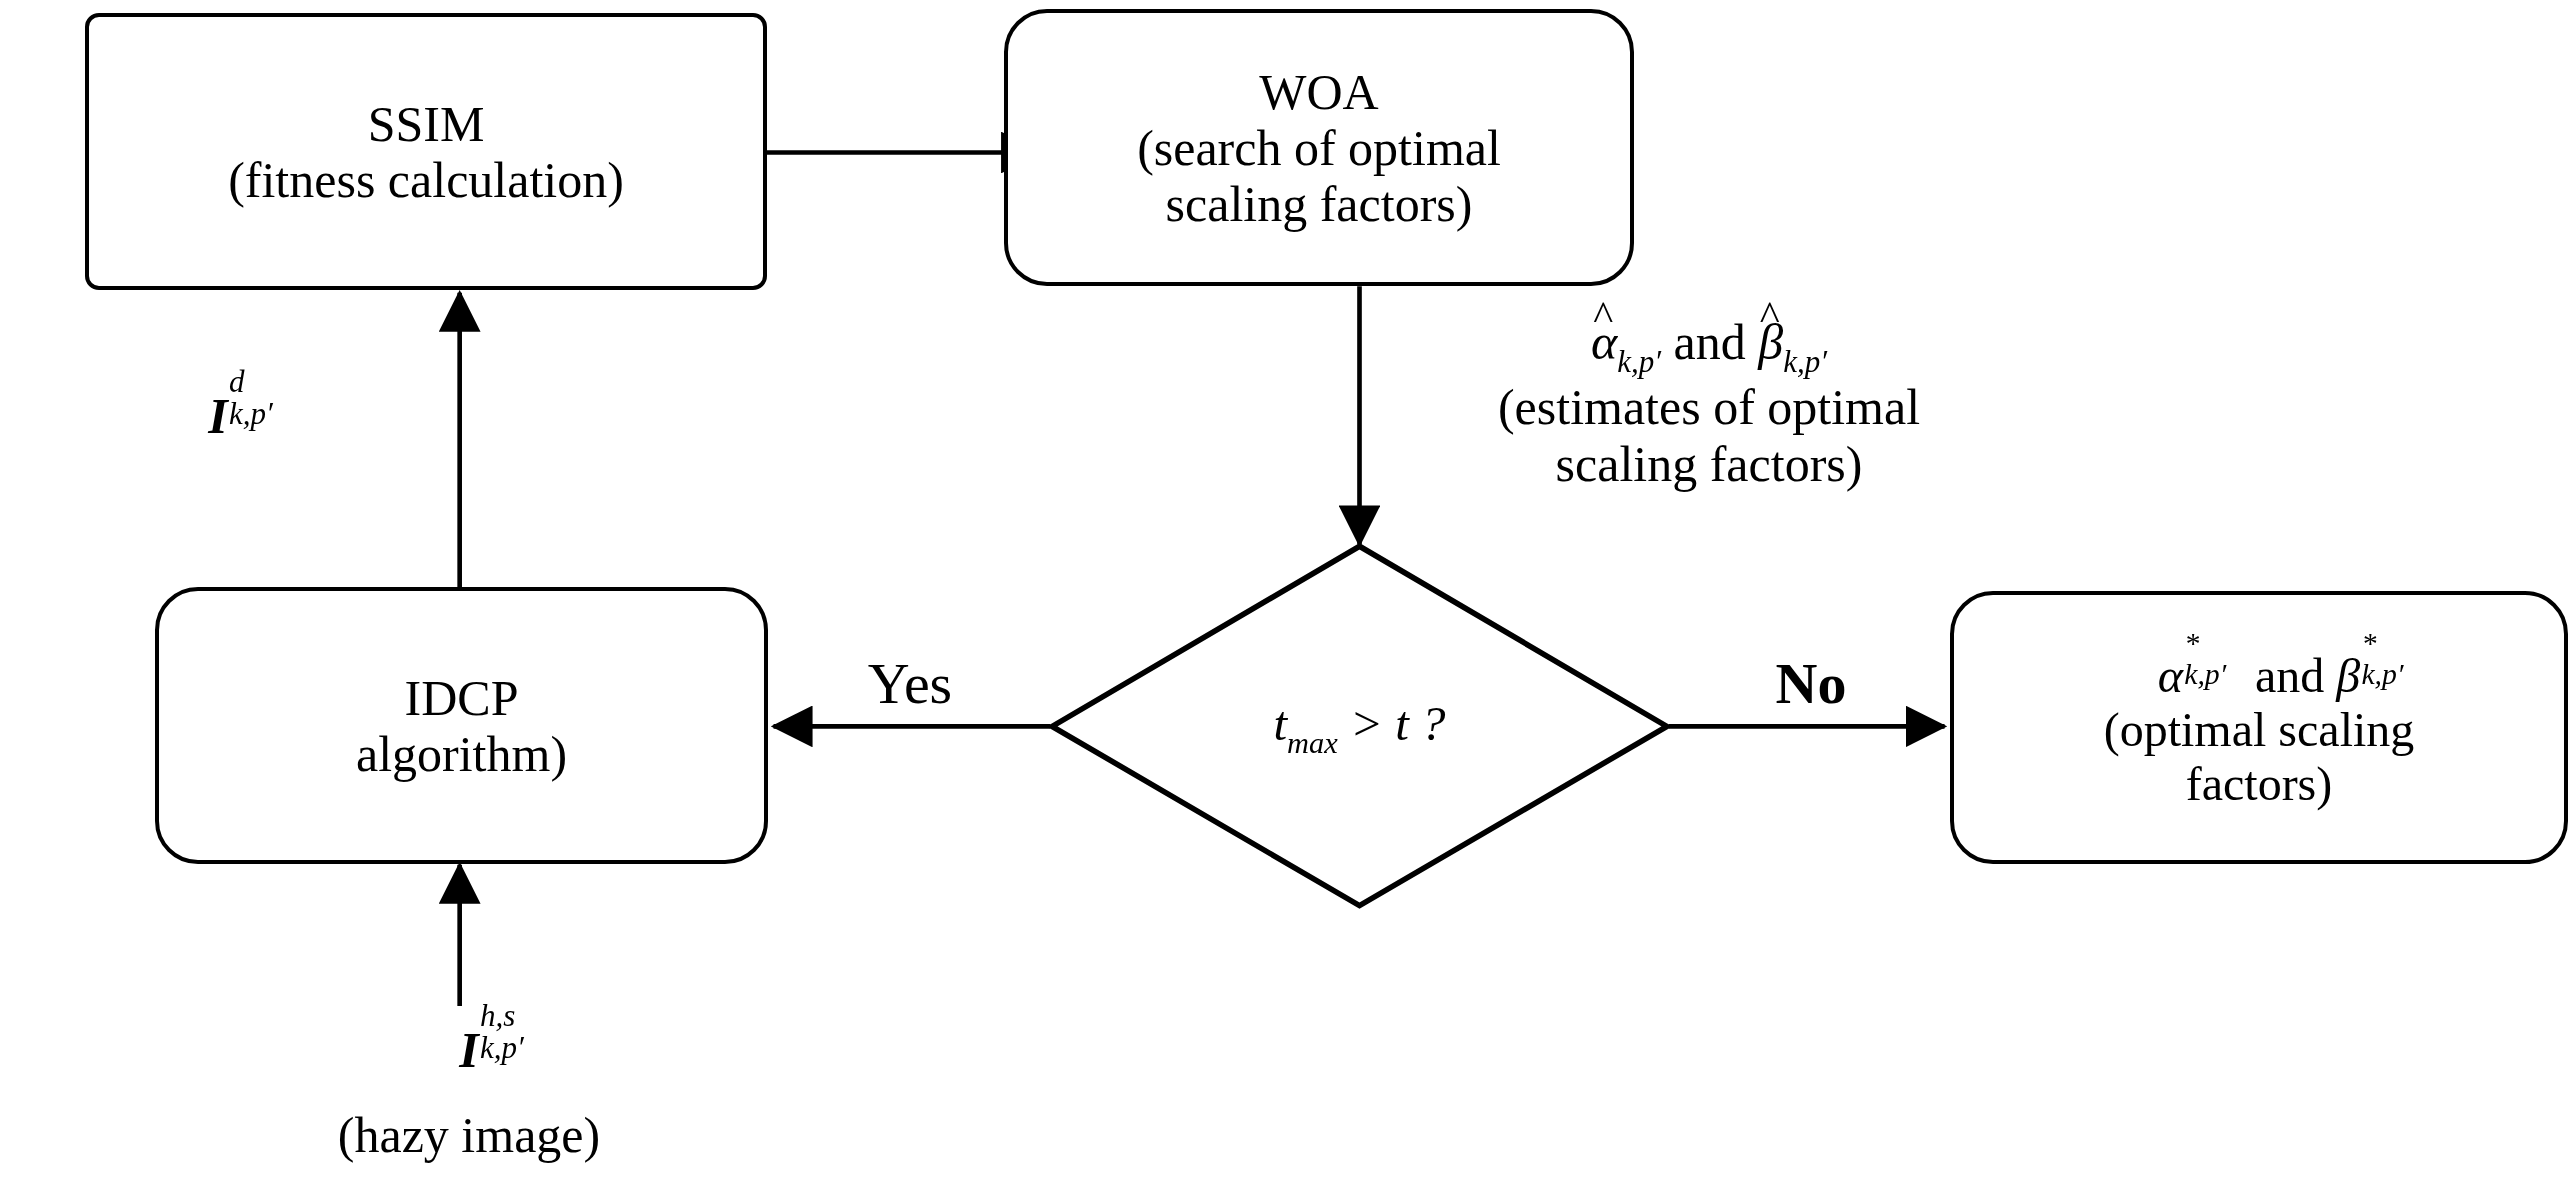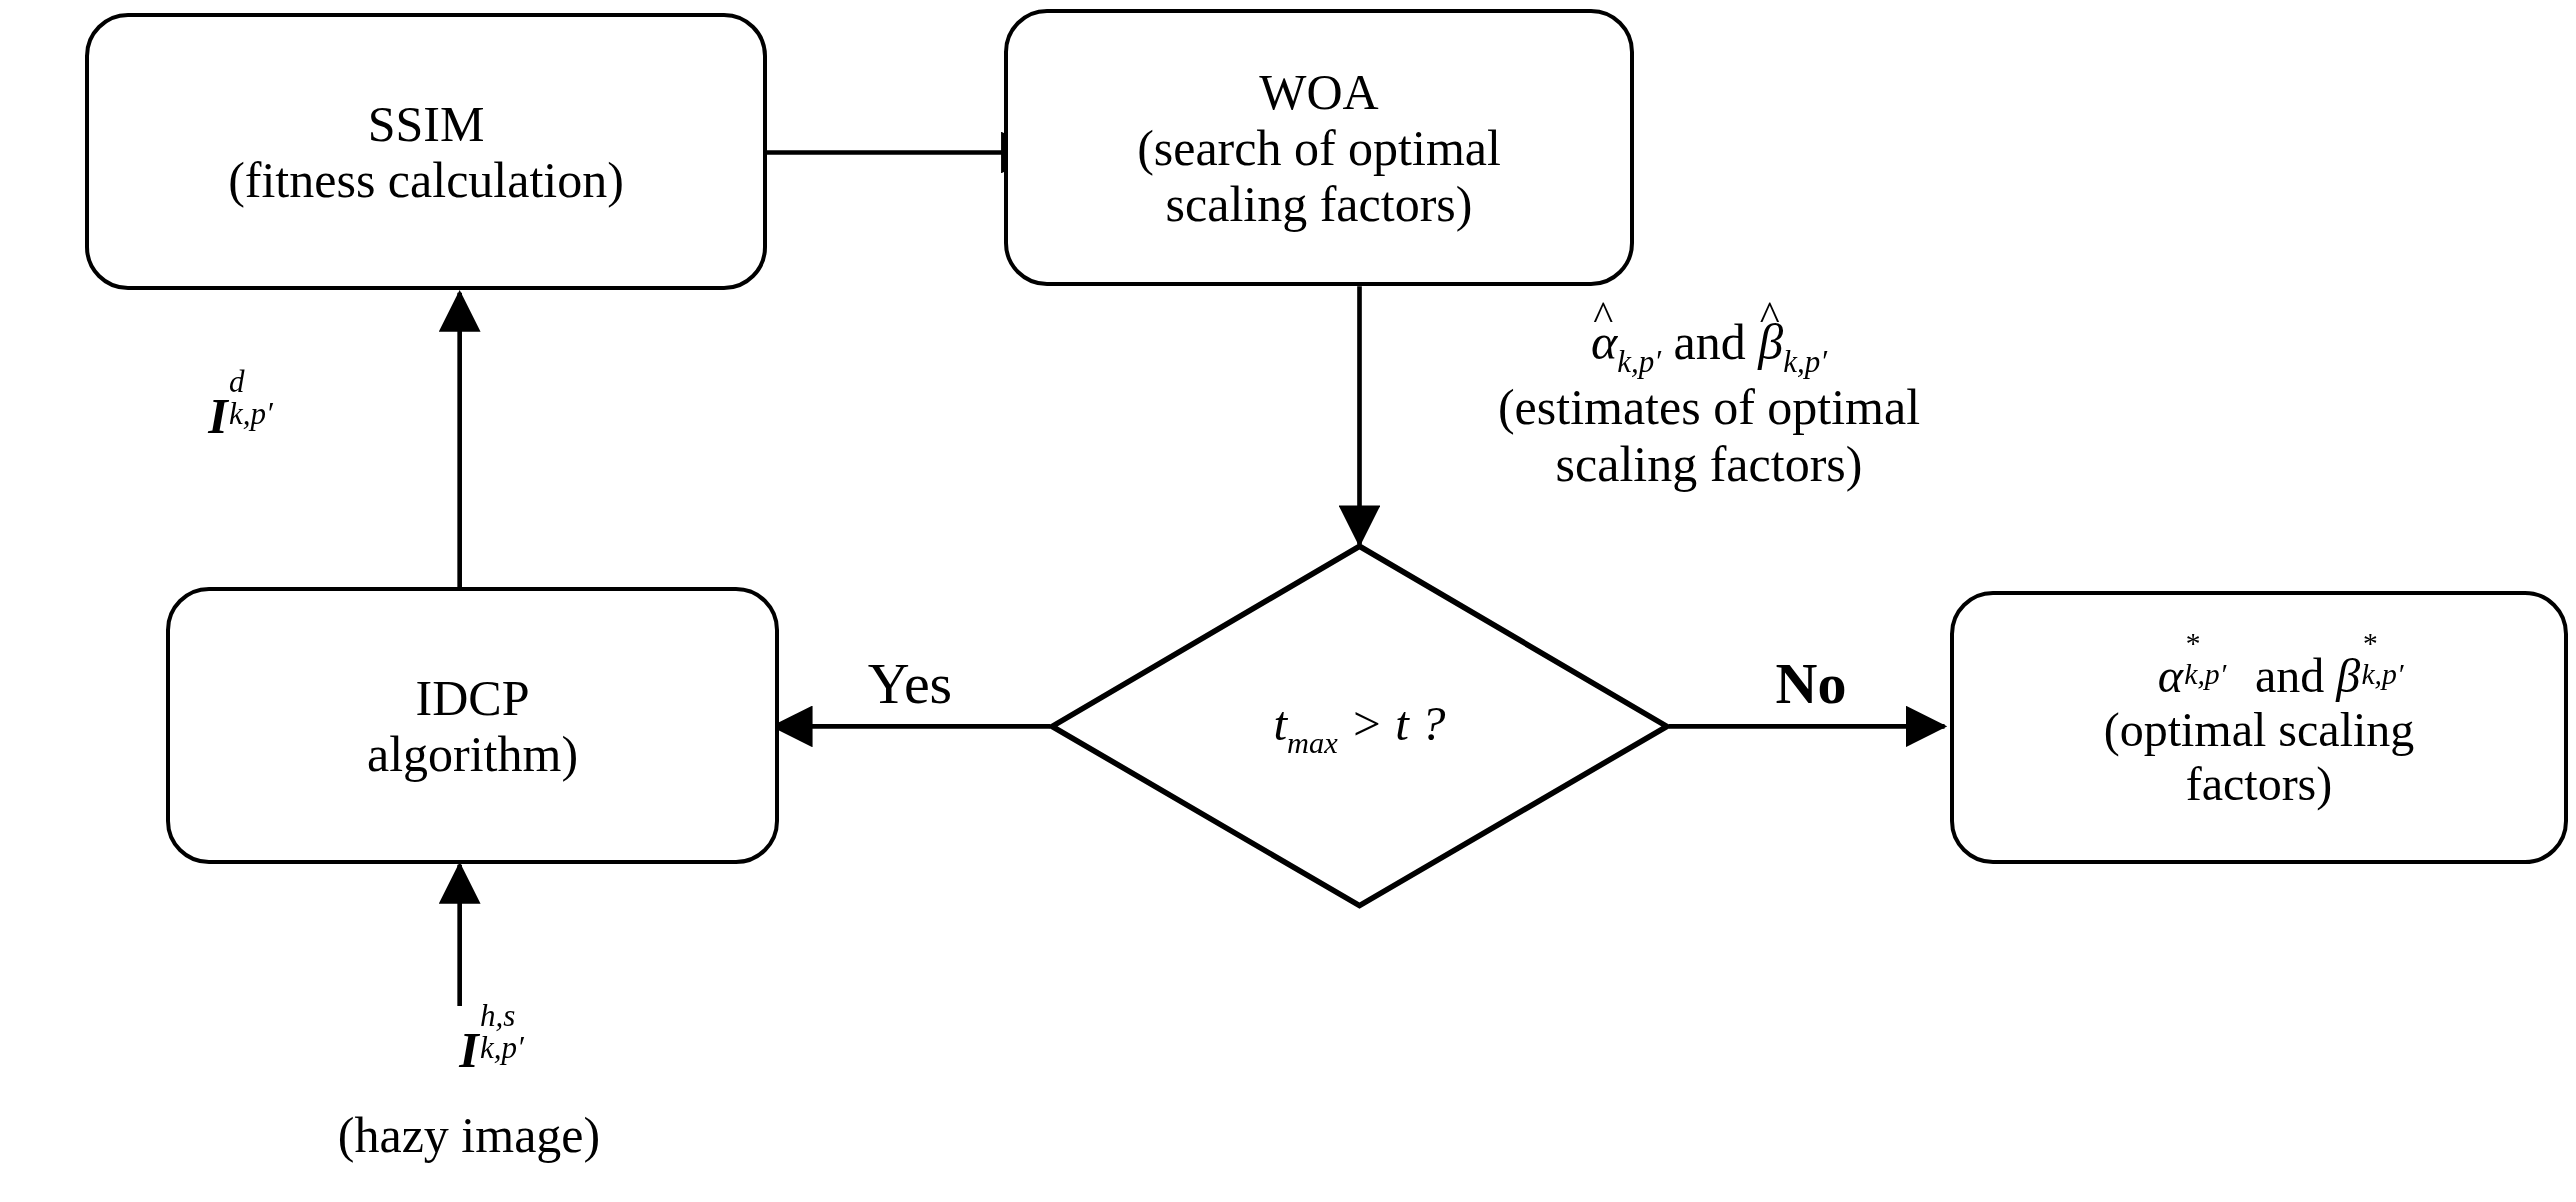--- a/index.html
+++ b/index.html
@@ -123,32 +123,32 @@
 
     <line x1="1797" y1="782" x2="2094" y2="782" stroke="#000" stroke-width="5" marker-end="url(#arrowhead)"></line>
 
     <line x1="495" y1="632" x2="495" y2="315" stroke="#000" stroke-width="5" marker-end="url(#arrowhead)"></line>
 
     <line x1="495" y1="1083" x2="495" y2="931" stroke="#000" stroke-width="5" marker-end="url(#arrowhead)"></line>
 
     <polygon points="1464,588 1795,782 1464,975 1133,782" fill="#ffffff" stroke="#000000" stroke-width="6" stroke-linejoin="miter"></polygon>
   </svg>
 
-  <div class="node-box" style="left:85px; top:13px; width:682px; height:277px;">
+  <div class="node-box" style="left:85px; top:13px; width:682px; height:277px;border-radius:14px;">
     <span class="ln">SSIM</span>
     <span class="ln">(fitness calculation)</span>
   </div>
 
   <div class="node-box" style="left:1004px; top:9.3px; width:630px; height:277px;">
     <span class="ln">WOA</span>
     <span class="ln">(search of optimal</span>
     <span class="ln">scaling factors)</span>
   </div>
 
-  <div class="node-box" style="left:166px; top:587px; width:613px; height:277px;">
+  <div class="node-box" style="left:155px; top:587px; width:613px; height:277px;">
     <span class="ln">IDCP</span>
     <span class="ln">algorithm)</span>
   </div>
 
   <div class="node-box" style="left:1950px; top:591px; width:618px; height:273px; font-size:48px;">
     <span class="ln">
       <span class="mathv">α</span><span class="stacked"><sup>*</sup><sub>k,p′</sub></span>&nbsp;&nbsp;&nbsp;&nbsp;&nbsp;&nbsp;<span>and</span>&nbsp;<span class="mathv">β</span><span class="stacked"><sup>*</sup><sub>k,p′</sub></span>
     </span>
     <span class="ln">(optimal scaling</span>
     <span class="ln">factors)</span>

